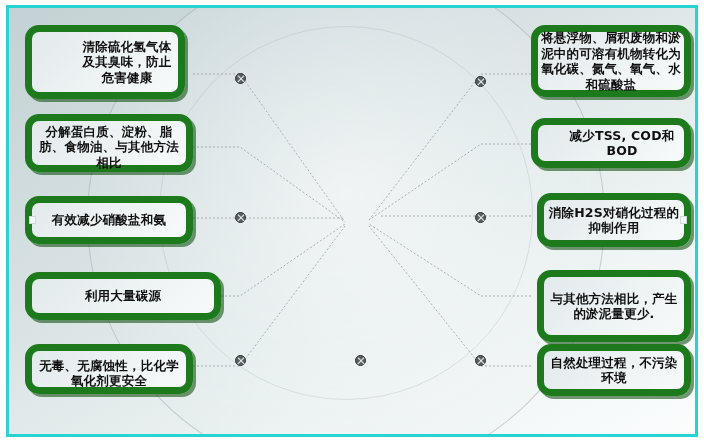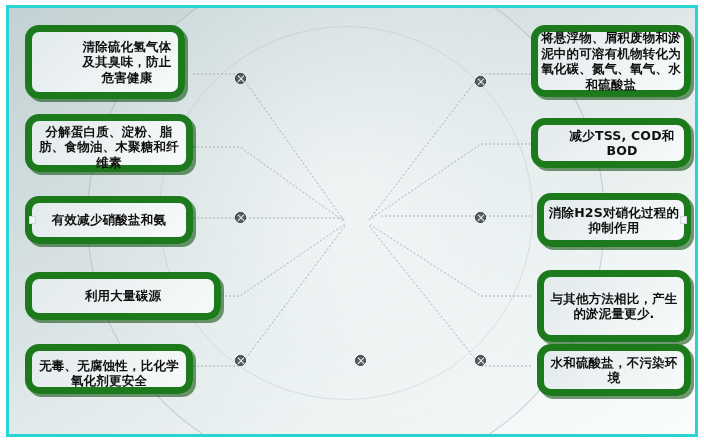--- a/index.html
+++ b/index.html
@@ -200,21 +200,21 @@
     <div class="marker" style="left:466px;  top:68px;"></div>
     <div class="marker" style="left:466px;  top:204px;"></div>
     <div class="marker" style="left:466px;  top:347px;"></div>
 
 
     <div class="box" style="left:16px; top:17px; width:160px; height:74px;padding-left:44px;">
       <span class="txt">清除硫化氢气体及其臭味，防止危害健康</span>
     </div>
 
     <div class="box overflow" style="left:16px; top:106px; width:168px; height:58px;">
-      <span class="txt">分解蛋白质、淀粉、脂肪、食物油、木聚糖和纤维素</span>
+      <span class="txt">分解蛋白质、淀粉、脂肪、食物油、与其他方法相比</span>
     </div>
 
     <div class="box" style="left:16px; top:188px; width:168px; height:48px;">
       <span class="edge-tick"></span>
       <span class="txt">有效减少硝酸盐和氨</span>
     </div>
 
     <div class="box" style="left:16px; top:264px; width:196px; height:48px;">
       <span class="txt">利用大量碳源</span>
     </div>
@@ -234,17 +234,17 @@
     <div class="box" style="left:528px; top:185px; width:154px; height:54px;">
       <span class="edge-tick right"></span>
       <span class="txt">消除H2S对硝化过程的抑制作用</span>
     </div>
 
     <div class="box" style="left:528px; top:262px; width:154px; height:72px;">
       <span class="txt">与其他方法相比，产生的淤泥量更少.</span>
     </div>
 
     <div class="box" style="left:528px; top:336px; width:154px; height:52px;">
-      <span class="txt">水和硫酸盐，不污染环境</span>
+      <span class="txt">自然处理过程，不污染环境</span>
     </div>
 
   </div>
 </div>
 
 </body></html>

